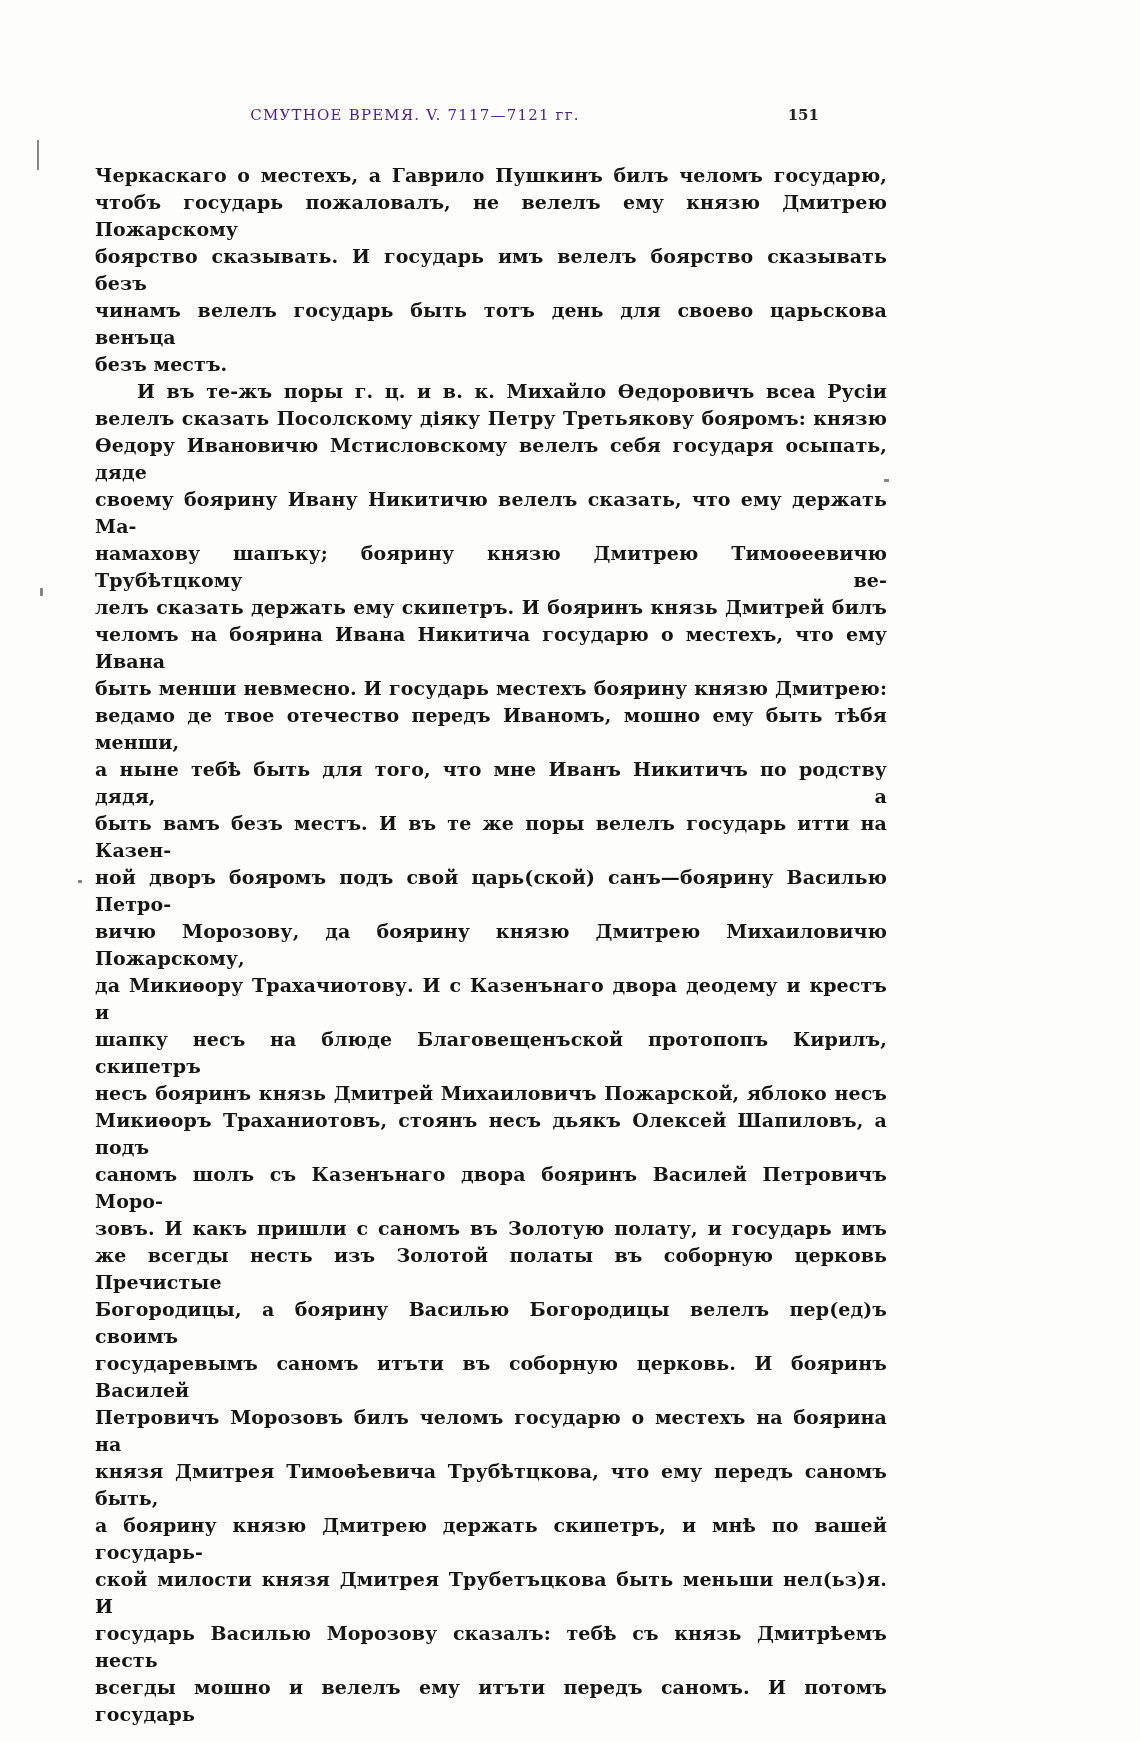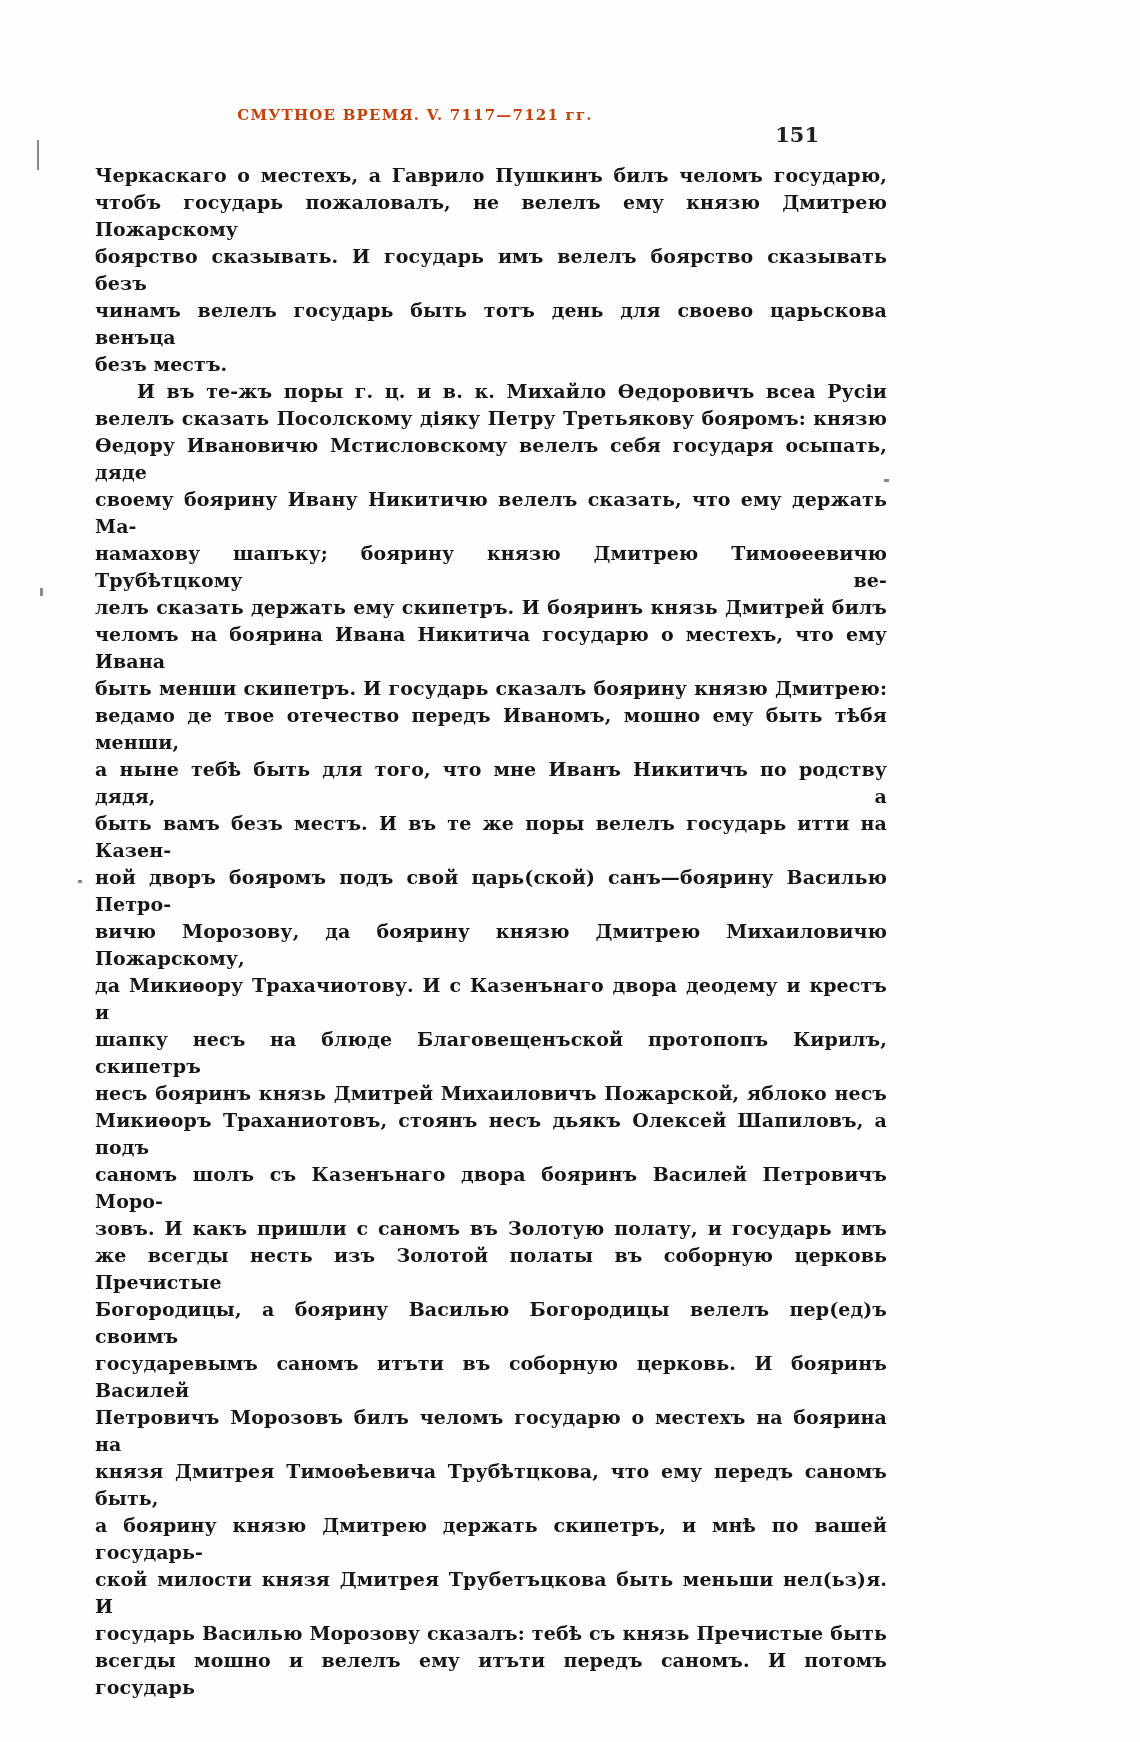--- a/index.html
+++ b/index.html
@@ -26,33 +26,32 @@
     position: relative;
     height: 22px;
     width: 100%;
   }
   .header-title {
     position: absolute;
     left: 0;
     right: 152px;
     text-align: center;
     font-size: 15px;
-    font-weight: bold;
+    font-weight: normal;
     letter-spacing: 1.2px;
-    color: #c2410c;
+    color: #4c1d95;
     white-space: nowrap;
   }
   .header-pagenum {
     position: absolute;
     right: 68px;
     top: 0;
-    font-size: 21px;
+    font-size: 15px;
     font-weight: bold;
     color: #222;
-    margin-top: 16px;
   }
 
   .page-body {
     margin-top: 34px;
     font-size: 19px;
     font-weight: bold;
     line-height: 27px;
     color: #161616;
   }
 
@@ -107,38 +106,38 @@
           <div class="line last">безъ местъ.</div>
         </div>
         <div class="paragraph">
           <div class="line indent">И въ те-жъ поры г. ц. и в. к. Михайло Ѳедоровичъ всеа Русіи</div>
           <div class="line">велелъ сказать Посолскому діяку Петру Третьякову бояромъ: князю</div>
           <div class="line">Ѳедору Ивановичю Мстисловскому велелъ себя государя осыпать, дяде</div>
           <div class="line">своему боярину Ивану Никитичю велелъ сказать, что ему держать Ма-</div>
           <div class="line">намахову шапъку; боярину князю Дмитрею Тимоѳеевичю Трубѣтцкому ве-</div>
           <div class="line">лелъ сказать держать ему скипетръ. И бояринъ князь Дмитрей билъ</div>
           <div class="line">челомъ на боярина Ивана Никитича государю о местехъ, что ему Ивана</div>
-          <div class="line">быть менши скипетръ. И государь сказалъ боярину князю Дмитрею:</div>
+          <div class="line">быть менши невмесно. И государь местехъ боярину князю Дмитрею:</div>
           <div class="line">ведамо де твое отечество передъ Иваномъ, мошно ему быть тѣбя менши,</div>
           <div class="line">а ныне тебѣ быть для того, что мне Иванъ Никитичъ по родству дядя, а</div>
           <div class="line">быть вамъ безъ местъ. И въ те же поры велелъ государь итти на Казен-</div>
           <div class="line">ной дворъ бояромъ подъ свой царь(ской) санъ—боярину Василью Петро-</div>
           <div class="line">вичю Морозову, да боярину князю Дмитрею Михаиловичю Пожарскому,</div>
           <div class="line">да Микиѳору Трахачиотову. И с Казенънаго двора деодему и крестъ и</div>
           <div class="line">шапку несъ на блюде Благовещенъской протопопъ Кирилъ, скипетръ</div>
           <div class="line">несъ бояринъ князь Дмитрей Михаиловичъ Пожарской, яблоко несъ</div>
           <div class="line">Микиѳоръ Траханиотовъ, стоянъ несъ дьякъ Олексей Шапиловъ, а подъ</div>
           <div class="line">саномъ шолъ съ Казенънаго двора бояринъ Василей Петровичъ Моро-</div>
           <div class="line">зовъ. И какъ пришли с саномъ въ Золотую полату, и государь имъ</div>
           <div class="line">же всегды несть изъ Золотой полаты въ соборную церковь Пречистые</div>
           <div class="line">Богородицы, а боярину Василью Богородицы велелъ пер(ед)ъ своимъ</div>
           <div class="line">государевымъ саномъ итъти въ соборную церковь. И бояринъ Василей</div>
           <div class="line">Петровичъ Морозовъ билъ челомъ государю о местехъ на боярина на</div>
           <div class="line">князя Дмитрея Тимоѳѣевича Трубѣтцкова, что ему передъ саномъ быть,</div>
           <div class="line">а боярину князю Дмитрею держать скипетръ, и мнѣ по вашей государь-</div>
           <div class="line">ской милости князя Дмитрея Трубетъцкова быть меньши нел(ьз)я. И</div>
-          <div class="line">государь Василью Морозову сказалъ: тебѣ съ князь Пречистые быть</div>
+          <div class="line">государь Василью Морозову сказалъ: тебѣ съ князь Дмитрѣемъ несть</div>
           <div class="line">всегды мошно и велелъ ему итъти передъ саномъ. И потомъ государь</div>
         </div>
       </div>
 
   </div>
 </div>
 
 </body></html>

